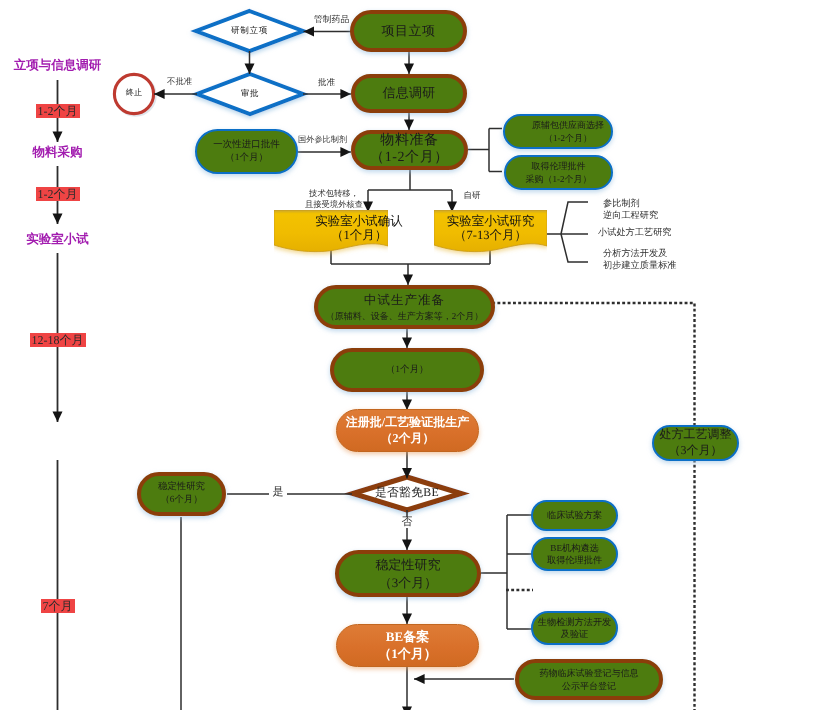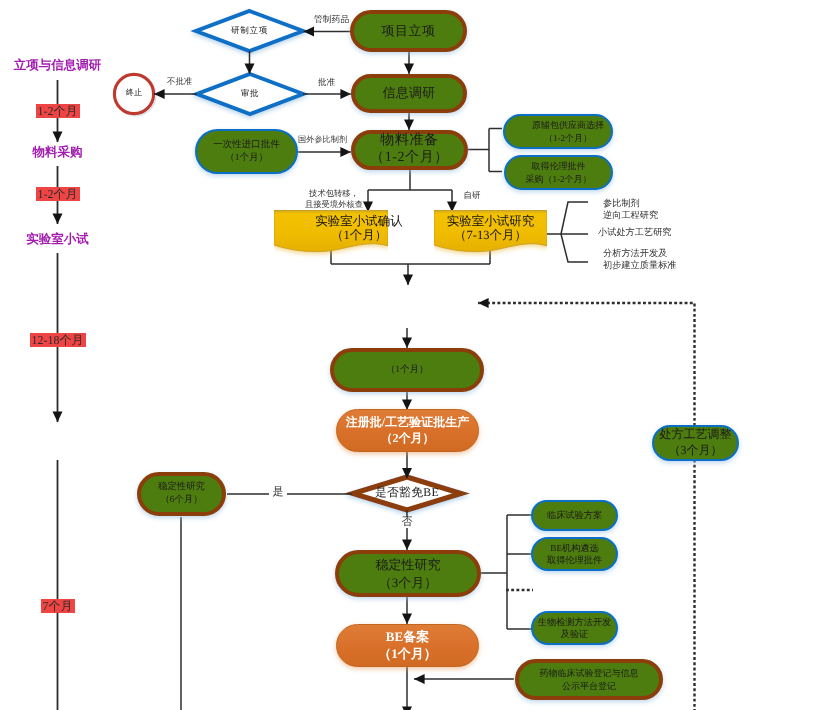--- a/index.html
+++ b/index.html
@@ -113,20 +113,21 @@
         <path d="M57.5,253 L57.5,422" fill="none" stroke="#2d2d2d" stroke-width="1.8" stroke-linecap="butt" stroke-dasharray="none" marker-end="url(#ahb)"></path>
         <path d="M57.5,460 L57.5,712" fill="none" stroke="#2d2d2d" stroke-width="1.8" stroke-linecap="butt" stroke-dasharray="none" marker-end=""></path>
       </g>
   </svg>
 <div class="node pill brown" style="left: 350px; top: 10px; width: 117px; height: 42px; font-size: 13px; letter-spacing: 0.5px; filter: drop-shadow(rgba(150, 190, 225, 0.62) 0px 2.2px 2.6px);"><div style="width: 100%;"><div>项目立项</div></div></div>
     <div class="node pill brown" style="left: 351px; top: 74px; width: 116px; height: 39px; font-size: 13px; letter-spacing: 0.2px; filter: drop-shadow(rgba(150, 190, 225, 0.62) 0px 2.2px 2.6px);"><div style="width: 100%;"><div>信息调研</div></div></div>
     <div class="node pill brown" style="left: 351px; top: 130px; width: 117px; height: 40px; font-size: 14px; letter-spacing: 0.6px; line-height: 1.2; filter: drop-shadow(rgba(150, 190, 225, 0.62) 0px 2.2px 2.6px);"><div style="width: 100%;"><div>物料准备</div><div>（1-2个月）</div></div></div>
     <div class="node pill blue" style="left: 195px; top: 129px; width: 103px; height: 45px; font-size: 9.5px; line-height: 1.35; filter: drop-shadow(rgba(150, 190, 225, 0.62) 0px 2.2px 2.6px);"><div style="width: 100%;"><div>一次性进口批件</div><div>（1个月）</div></div></div>
     <div class="node pill blue" style="left: 503px; top: 114px; width: 110px; height: 35px; font-size: 9px; line-height: 1.38; filter: drop-shadow(rgba(150, 190, 225, 0.62) 0px 2.2px 2.6px);"><div style="width: 100%; padding-left: 20px;"><div>原辅包供应商选择</div><div>（1-2个月）</div></div></div>
     <div class="node pill blue" style="left: 504px; top: 155px; width: 109px; height: 35px; font-size: 9px; line-height: 1.38; filter: drop-shadow(rgba(150, 190, 225, 0.62) 0px 2.2px 2.6px);"><div style="width: 100%;"><div>取得伦理批件</div><div>采购（1-2个月）</div></div></div>
+    <div class="node pill brown" style="left: 314px; top: 285px; width: 181px; height: 44px; font-size: 12.5px; letter-spacing: 1px; line-height: 1.5; filter: drop-shadow(rgba(150, 190, 225, 0.62) 0px 2.2px 2.6px);"><div style="width: 100%;"><div>中试生产准备</div><div style="font-size: 9px; letter-spacing: 0px;">（原辅料、设备、生产方案等，2个月）</div></div></div>
     <div class="node pill brown" style="left: 330px; top: 348px; width: 154px; height: 44px; font-size: 13px; letter-spacing: 2px; line-height: 1.55; filter: drop-shadow(rgba(150, 190, 225, 0.62) 0px 2.2px 2.6px);"><div style="width: 100%;"><div style="font-size: 9.5px; letter-spacing: 0px;">（1个月）</div></div></div>
     <div class="node orange" style="left: 336px; top: 409px; width: 143px; height: 43px; font-size: 12px; line-height: 1.3; filter: drop-shadow(rgba(232, 163, 106, 0.62) 0px 2.4px 2.8px);"><div style="width: 100%;"><div>注册批/工艺验证批生产</div><div>（2个月）</div></div></div>
     <div class="node pill blue" style="left: 652px; top: 425px; width: 87px; height: 36px; font-size: 12px; line-height: 1.3; filter: drop-shadow(rgba(150, 190, 225, 0.62) 0px 2.2px 2.6px);"><div style="width: 100%;"><div>处方工艺调整</div><div>（3个月）</div></div></div>
     <div class="node pill brown" style="left: 137px; top: 472px; width: 89px; height: 44px; font-size: 9.4px; line-height: 1.4; filter: drop-shadow(rgba(150, 190, 225, 0.62) 0px 2.2px 2.6px);"><div style="width: 100%;"><div>稳定性研究</div><div>（6个月）</div></div></div>
     <div class="node pill brown" style="left: 335px; top: 550px; width: 146px; height: 47px; font-size: 13px; line-height: 1.35; filter: drop-shadow(rgba(150, 190, 225, 0.62) 0px 2.2px 2.6px);"><div style="width: 100%;"><div>稳定性研究</div><div>（3个月）</div></div></div>
     <div class="node orange" style="left: 336px; top: 624px; width: 143px; height: 43px; font-size: 13px; line-height: 1.3; filter: drop-shadow(rgba(232, 163, 106, 0.62) 0px 2.4px 2.8px);"><div style="width: 100%;"><div>BE备案</div><div>（1个月）</div></div></div>
     <div class="node pill brown" style="left: 515px; top: 659px; width: 148px; height: 41px; font-size: 9px; line-height: 1.4; filter: drop-shadow(rgba(150, 190, 225, 0.62) 0px 2.2px 2.6px);"><div style="width: 100%;"><div>药物临床试验登记与信息</div><div>公示平台登记</div></div></div>
     <div class="node pill blue" style="left: 531px; top: 500px; width: 87px; height: 31px; font-size: 9.2px; line-height: 1.3; filter: drop-shadow(rgba(150, 190, 225, 0.62) 0px 2.2px 2.6px);"><div style="width: 100%;"><div>临床试验方案</div></div></div>
     <div class="node pill blue" style="left: 531px; top: 537px; width: 87px; height: 34px; font-size: 9.2px; line-height: 1.35; filter: drop-shadow(rgba(150, 190, 225, 0.62) 0px 2.2px 2.6px);"><div style="width: 100%;"><div>BE机构遴选</div><div>取得伦理批件</div></div></div>
     <div class="node pill blue" style="left: 531px; top: 611px; width: 87px; height: 34px; font-size: 9.2px; line-height: 1.35; filter: drop-shadow(rgba(150, 190, 225, 0.62) 0px 2.2px 2.6px);"><div style="width: 100%;"><div>生物检测方法开发</div><div>及验证</div></div></div>

